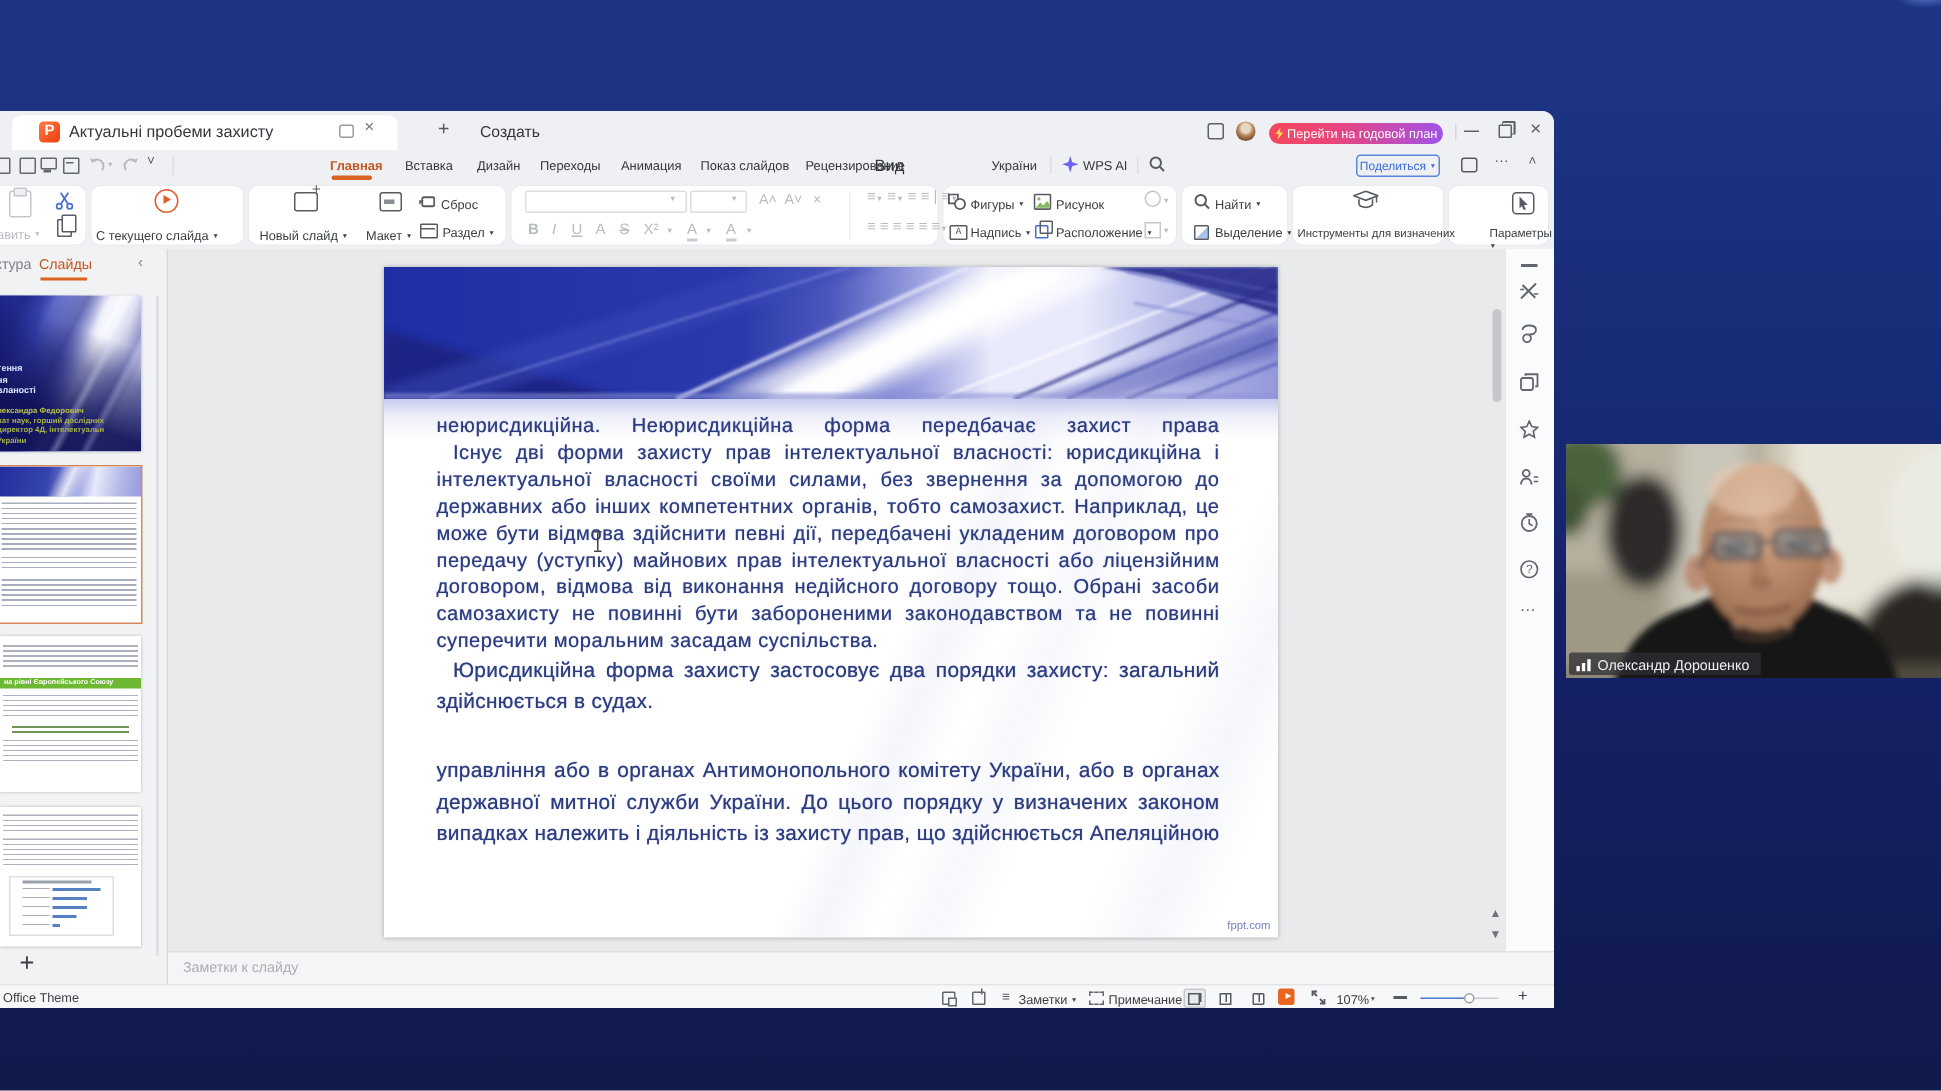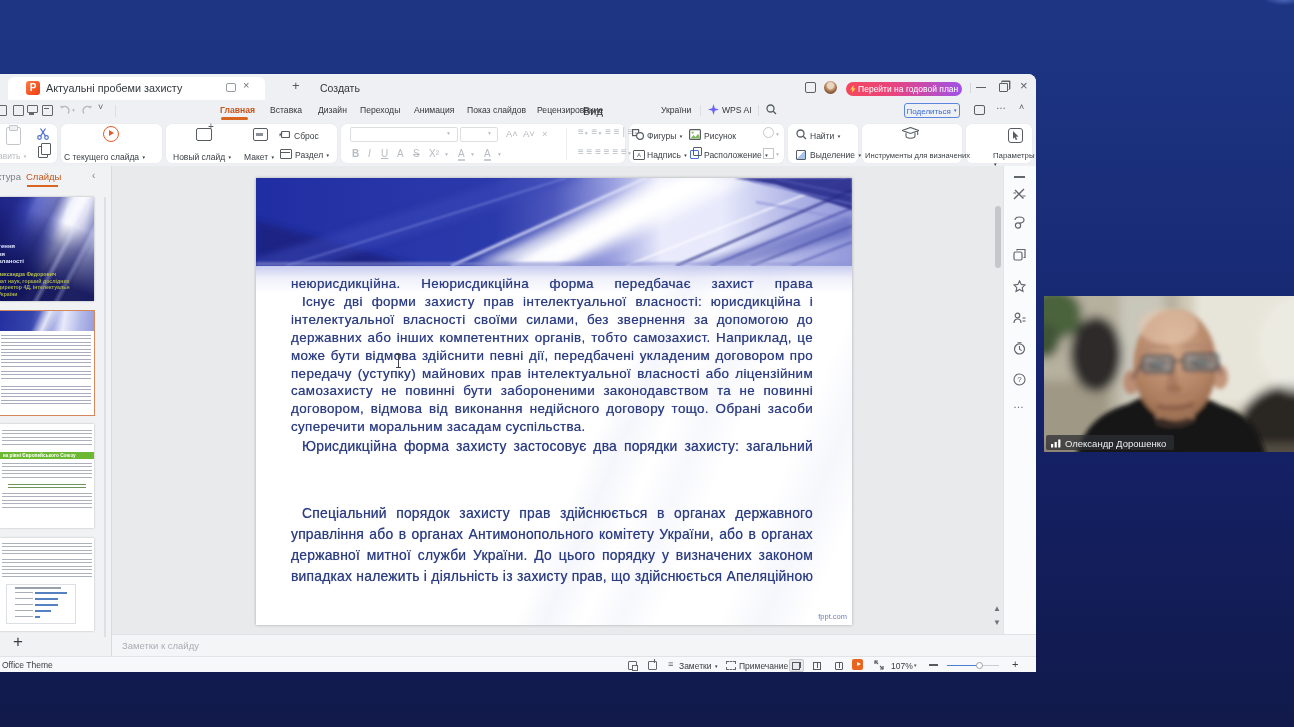--- a/index.html
+++ b/index.html
@@ -291,29 +291,29 @@
 
       <div class="a" style="left:0;top:88px;width:596px;height:30px;background:linear-gradient(180deg,rgba(190,195,236,.85) 0%,rgba(218,221,244,.45) 40%,rgba(255,255,255,0) 90%)"></div>
 
       <div class="a" id="p1" style="left:35px;top:97px;width:522px;font-size:13.4px;line-height:17.9px;letter-spacing:.35px;color:#2b3c80;text-shadow:0 0 .7px rgba(43,60,128,.75)">
         <div class="jl">неюрисдикційна. Неюрисдикційна форма передбачає захист права</div>
         <div class="jl" style="text-indent:11px">Існує дві форми захисту прав інтелектуальної власності: юрисдикційна і</div>
         <div class="jl">інтелектуальної власності своїми силами, без звернення за допомогою до</div>
         <div class="jl">державних або інших компетентних органів, тобто самозахист. Наприклад, це</div>
         <div class="jl">може бути відмова здійснити певні дії, передбачені укладеним договором про</div>
         <div class="jl">передачу (уступку) майнових прав інтелектуальної власності або ліцензійним</div>
+        <div class="jl">договором, відмова від виконання недійсного договору тощо. Обрані засоби</div>
         <div class="jl">самозахисту не повинні бути забороненими законодавством та не повинні</div>
-        <div class="jl">договором, відмова від виконання недійсного договору тощо. Обрані засоби</div>
         <div>суперечити моральним засадам суспільства.</div>
       </div>
       <div class="a" id="p2" style="left:35px;top:258px;width:522px;font-size:13.9px;line-height:20.85px;letter-spacing:.2px;color:#2b3c80;text-shadow:0 0 .7px rgba(43,60,128,.75)">
         <div class="jl" style="text-indent:11px">Юрисдикційна форма захисту застосовує два порядки захисту: загальний</div>
+        <div>здійснюється в судах.</div>
       </div>
       <div class="a" id="p3" style="left:35px;top:325px;width:522px;font-size:13.9px;line-height:20.85px;letter-spacing:.2px;color:#2b3c80;text-shadow:0 0 .7px rgba(43,60,128,.75)">
-        <div class="jl" style="text-indent:11px">Спеціальний порядок захисту прав здійснюється в органах державного</div>
         <div class="jl">управління або в органах Антимонопольного комітету України, або в органах</div>
         <div class="jl">державної митної служби України. До цього порядку у визначених законом</div>
         <div class="jl">випадках належить і діяльність із захисту прав, що здійснюється Апеляційною</div>
       </div>
       <div class="a" style="right:5px;top:434px;font-size:7.5px;color:#7080bd">fppt.com</div>
     </div>
 
     <div class="a" style="left:883px;top:40px;width:6px;height:62px;background:#c5c7cb;border-radius:3px"></div>
     <div class="a" style="left:881px;top:438px;font-size:8px;color:#6e7277">▲</div>
     <div class="a" style="left:881px;top:452px;font-size:8px;color:#6e7277">▼</div>

